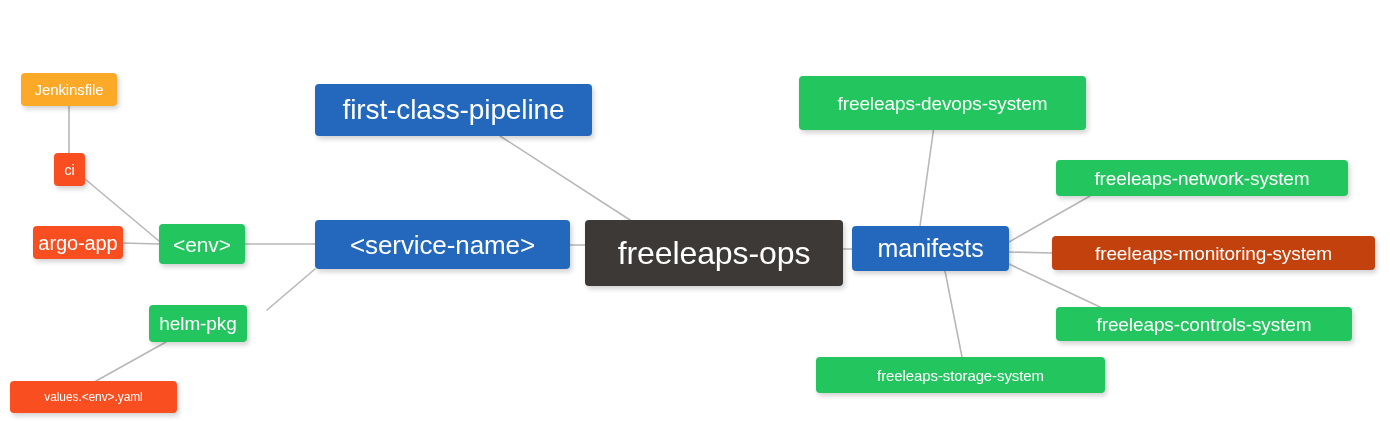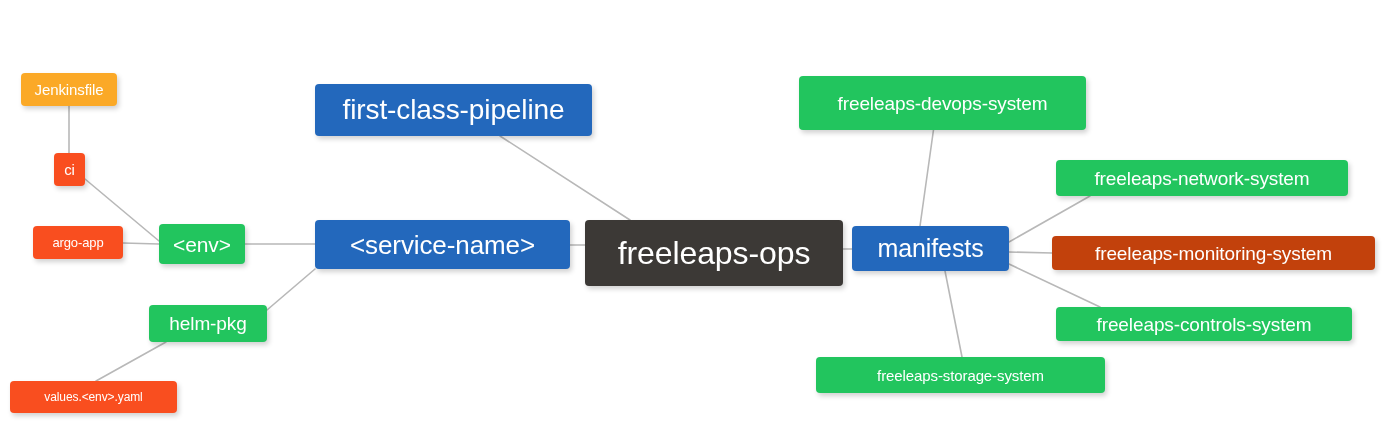--- a/index.html
+++ b/index.html
@@ -67,27 +67,27 @@
       <line x1="1009" y1="216" x2="1100" y2="259" stroke="#b8b8b8" stroke-width="1.6" stroke-linecap="round"></line>
       <line x1="945" y1="223" x2="962" y2="309" stroke="#b8b8b8" stroke-width="1.6" stroke-linecap="round"></line>
     </svg>
   <div id="nodes">
       <div class="node" style="left: 21px; top: 25px; width: 96px; height: 33px; background: rgb(251, 169, 39); font-size: 15px;">
         <span class="node-label">Jenkinsfile</span>
       </div>
       <div class="node" style="left: 54px; top: 105px; width: 31px; height: 33px; background: rgb(249, 78, 31); font-size: 15px;">
         <span class="node-label">ci</span>
       </div>
-      <div class="node" style="left: 33px; top: 178px; width: 90px; height: 33px; background: rgb(249, 78, 31); font-size: 13px;">
+      <div class="node" style="left: 33px; top: 178px; width: 90px; height: 33px; background: rgb(249, 78, 31); font-size: 20px;">
         <span class="node-label">argo-app</span>
       </div>
       <div class="node" style="left: 159px; top: 176px; width: 86px; height: 40px; background: rgb(34, 197, 94); font-size: 21px; align-items: center;">
         <span class="node-label">&lt;env&gt;</span>
       </div>
-      <div class="node" style="left: 149px; top: 257px; width: 118px; height: 37px; background: rgb(34, 197, 94); font-size: 19px;">
+      <div class="node" style="left: 149px; top: 257px; width: 98px; height: 37px; background: rgb(34, 197, 94); font-size: 19px;">
         <span class="node-label">helm-pkg</span>
       </div>
       <div class="node" style="left: 10px; top: 333px; width: 167px; height: 32px; background: rgb(249, 78, 31); font-size: 12px;">
         <span class="node-label">values.&lt;env&gt;.yaml</span>
       </div>
       <div class="node" style="left: 315px; top: 36px; width: 277px; height: 52px; background: rgb(35, 104, 188); font-size: 28px;">
         <span class="node-label">first-class-pipeline</span>
       </div>
       <div class="node" style="left: 315px; top: 172px; width: 255px; height: 49px; background: rgb(35, 104, 188); font-size: 26px;">
         <span class="node-label">&lt;service-name&gt;</span>

